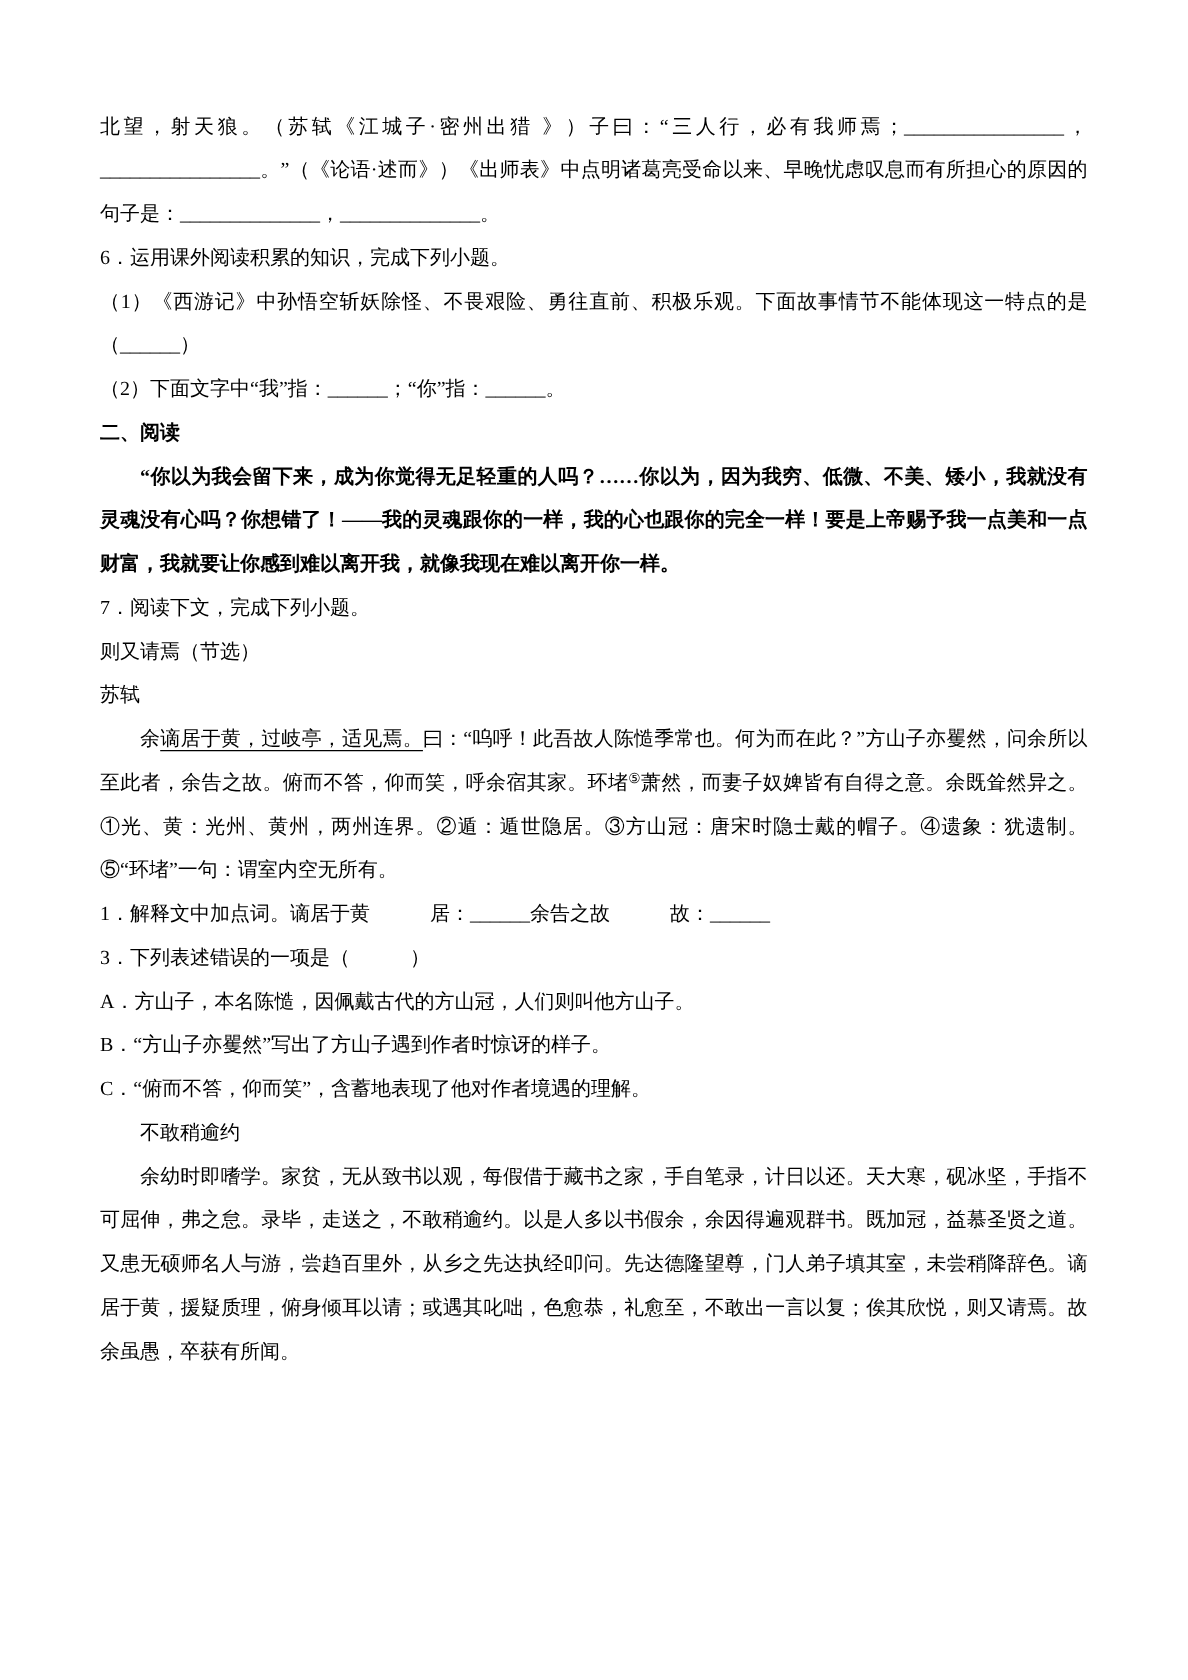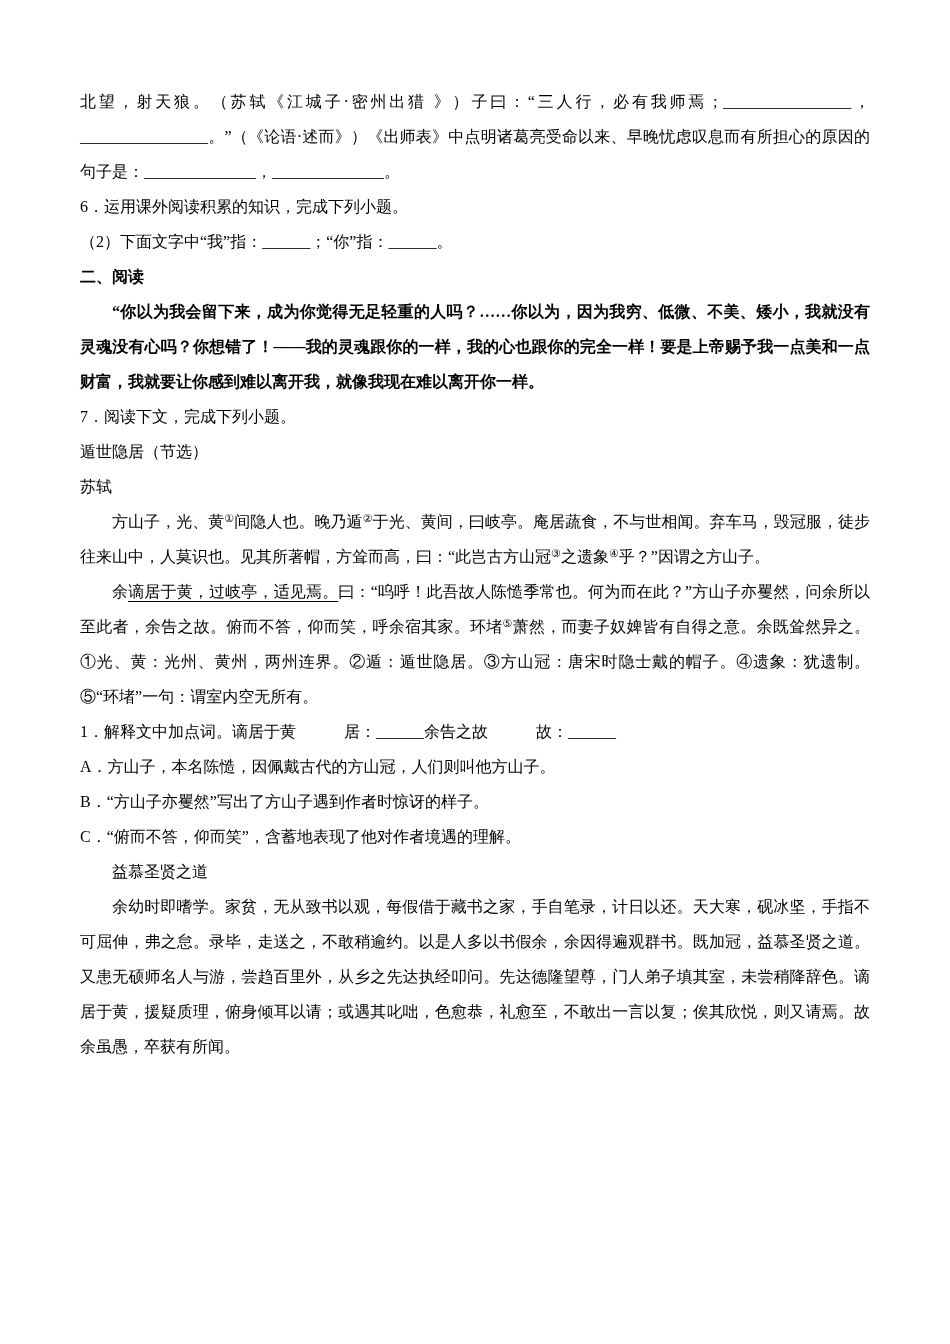--- a/index.html
+++ b/index.html
@@ -38,47 +38,48 @@
 </style>
 </head>
 <body>
 
 <div class="page">
 
   <p class="para">北望，射天狼。（苏轼《江城子·密州出猎 》）子曰：“三人行，必有我师焉；________________，________________。”（《论语·述而》）《出师表》中点明诸葛亮受命以来、早晚忧虑叹息而有所担心的原因的句子是：______________，______________。</p>
 
   <p class="para">6．运用课外阅读积累的知识，完成下列小题。</p>
 
+  <p class="para">（1）《西游记》中孙悟空斩妖除怪、不畏艰险、勇往直前、积极乐观。下面故事情节不能体现这一特点的是（______）</p>
 
 
   <p class="para">（2）下面文字中“我”指：______；“你”指：______。</p>
 
   <p class="para bold">二、阅读</p>
 
   <p class="para indent bold">“你以为我会留下来，成为你觉得无足轻重的人吗？……你以为，因为我穷、低微、不美、矮小，我就没有灵魂没有心吗？你想错了！——我的灵魂跟你的一样，我的心也跟你的完全一样！要是上帝赐予我一点美和一点财富，我就要让你感到难以离开我，就像我现在难以离开你一样。</p>
 
   <p class="para">7．阅读下文，完成下列小题。</p>
 
-  <p class="para">遁世隐居（节选）</p>
+  <p class="para">则又请焉（节选）</p>
 
   <p class="para">苏轼</p>
 
-  <p class="para indent"><span>方山子，光、黄</span><span class="sup">①</span><span>间隐人也。晚乃遁</span><span class="sup">②</span><span>于光、黄间，曰岐亭。庵居蔬食，不与世相闻。弃车马，毁冠服，徒步往来山中，人莫识也。见其所著帽，方耸而高，曰：“此岂古方山冠</span><span class="sup">③</span><span>之遗象</span><span class="sup">④</span><span>乎？”因谓之方山子。</span></p>
 
   <p class="para indent"><span>余</span><span class="ul">谪居于黄，过岐亭，适见焉。</span><span>曰：“呜呼！此吾故人陈慥季常也。何为而在此？”方山子亦矍然，问余所以至此者，余告之故。俯而不答，仰而笑，呼余宿其家。环堵</span><span class="sup">⑤</span><span>萧然，而妻子奴婢皆有自得之意。余既耸然异之。①光、黄：光州、黄州，两州连界。②遁：遁世隐居。③方山冠：唐宋时隐士戴的帽子。④遗象：犹遗制。⑤“环堵”一句：谓室内空无所有。</span></p>
 
   <p class="para">1．解释文中加点词。谪居于黄　　　居：______余告之故　　　故：______</p>
 
 
+  <p class="para">3．下列表述错误的一项是（　　　）</p>
 
   <p class="para">A．方山子，本名陈慥，因佩戴古代的方山冠，人们则叫他方山子。</p>
 
   <p class="para">B．“方山子亦矍然”写出了方山子遇到作者时惊讶的样子。</p>
 
   <p class="para">C．“俯而不答，仰而笑”，含蓄地表现了他对作者境遇的理解。</p>
 
 
 
-  <p class="para indent">益慕圣贤之道</p>
+  <p class="para indent">不敢稍逾约</p>
 
   <p class="para indent">余幼时即嗜学。家贫，无从致书以观，每假借于藏书之家，手自笔录，计日以还。天大寒，砚冰坚，手指不可屈伸，弗之怠。录毕，走送之，不敢稍逾约。以是人多以书假余，余因得遍观群书。既加冠，益慕圣贤之道。又患无硕师名人与游，尝趋百里外，从乡之先达执经叩问。先达德隆望尊，门人弟子填其室，未尝稍降辞色。谪居于黄，援疑质理，俯身倾耳以请；或遇其叱咄，色愈恭，礼愈至，不敢出一言以复；俟其欣悦，则又请焉。故余虽愚，卒获有所闻。</p>
 
 </div>
 
 </body></html>

